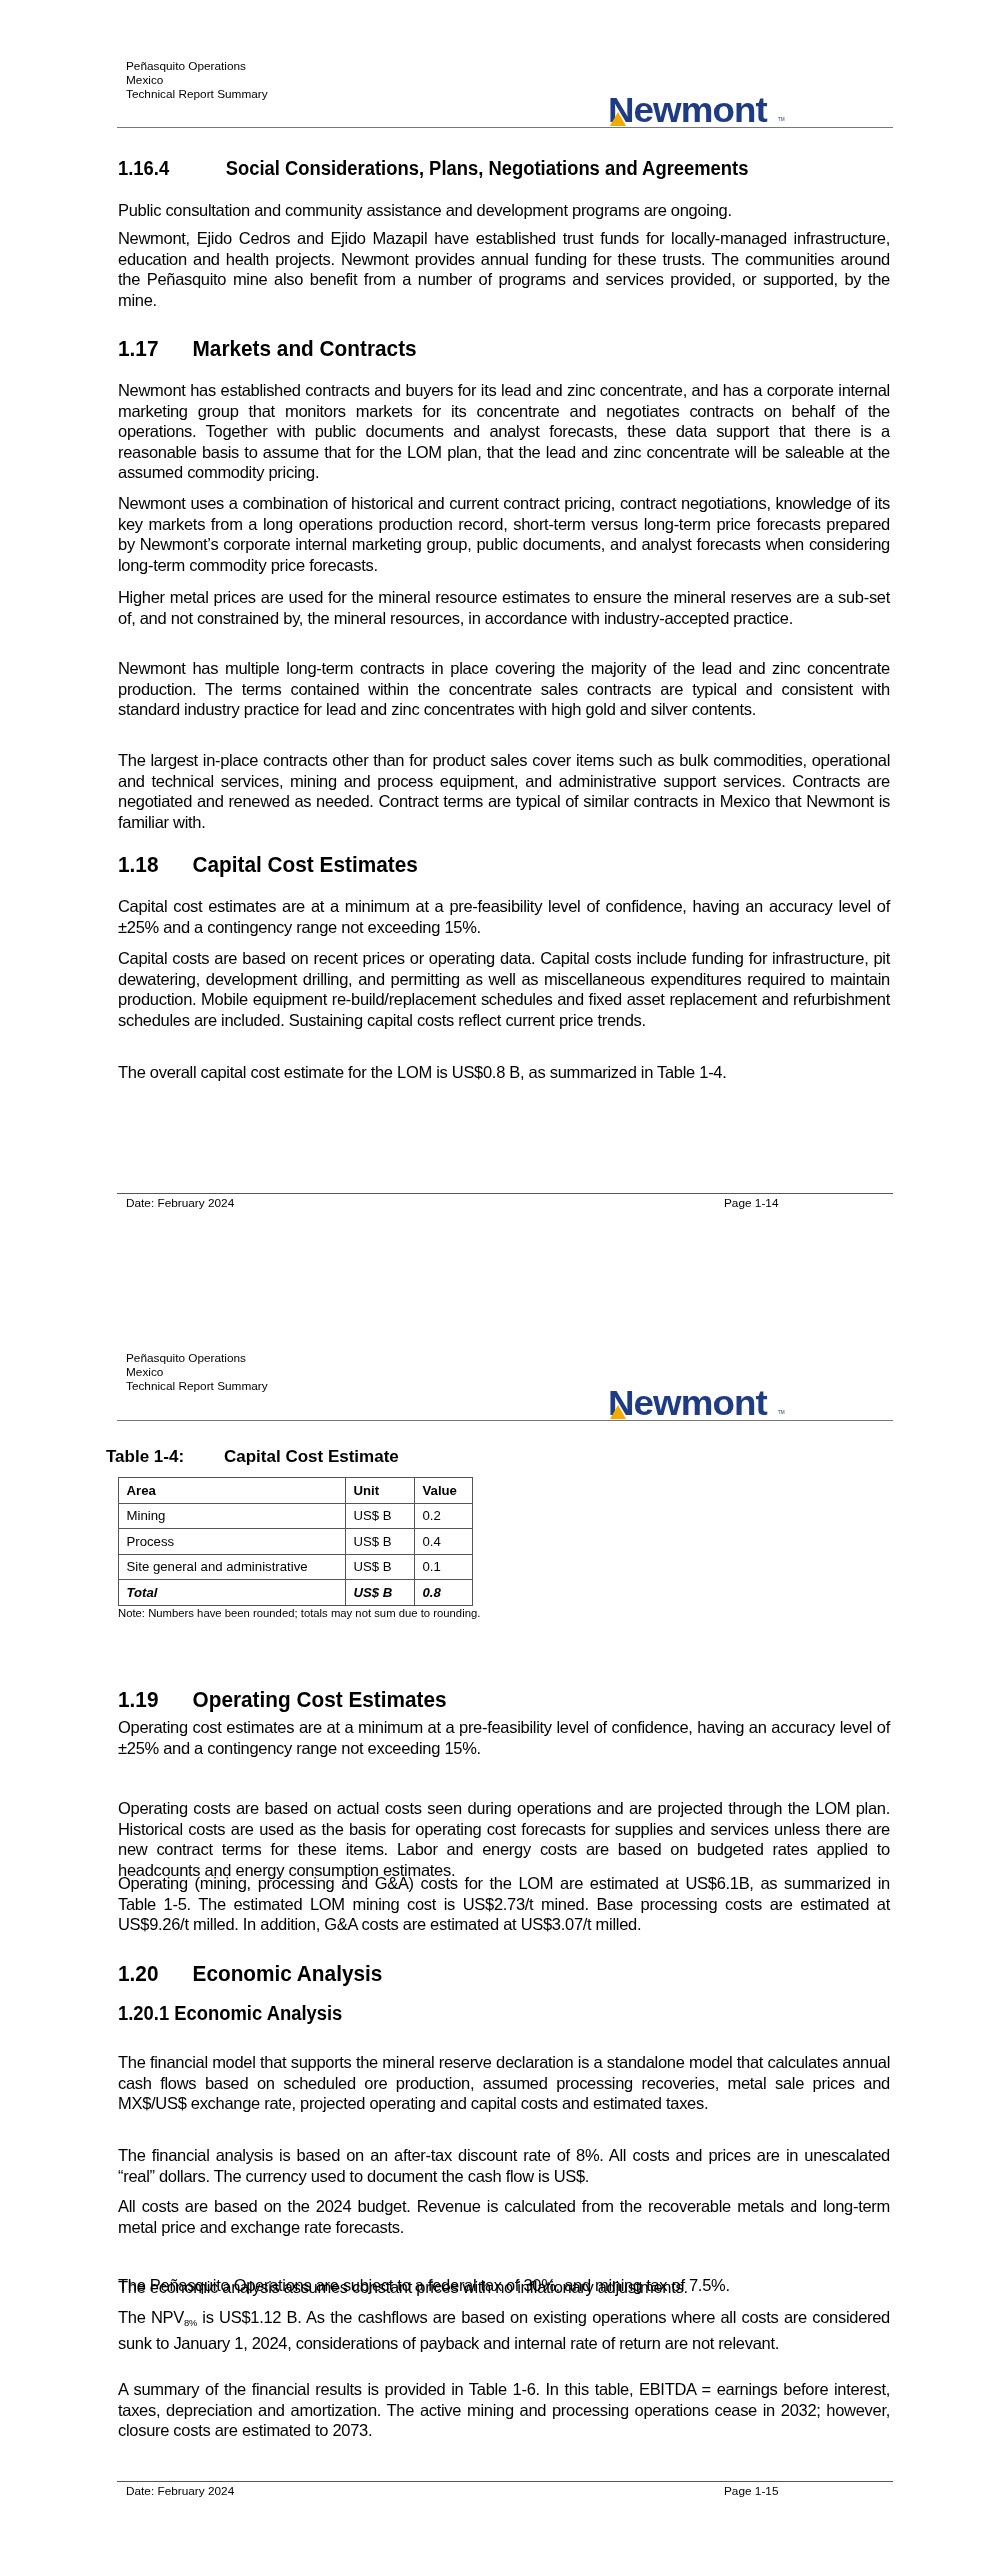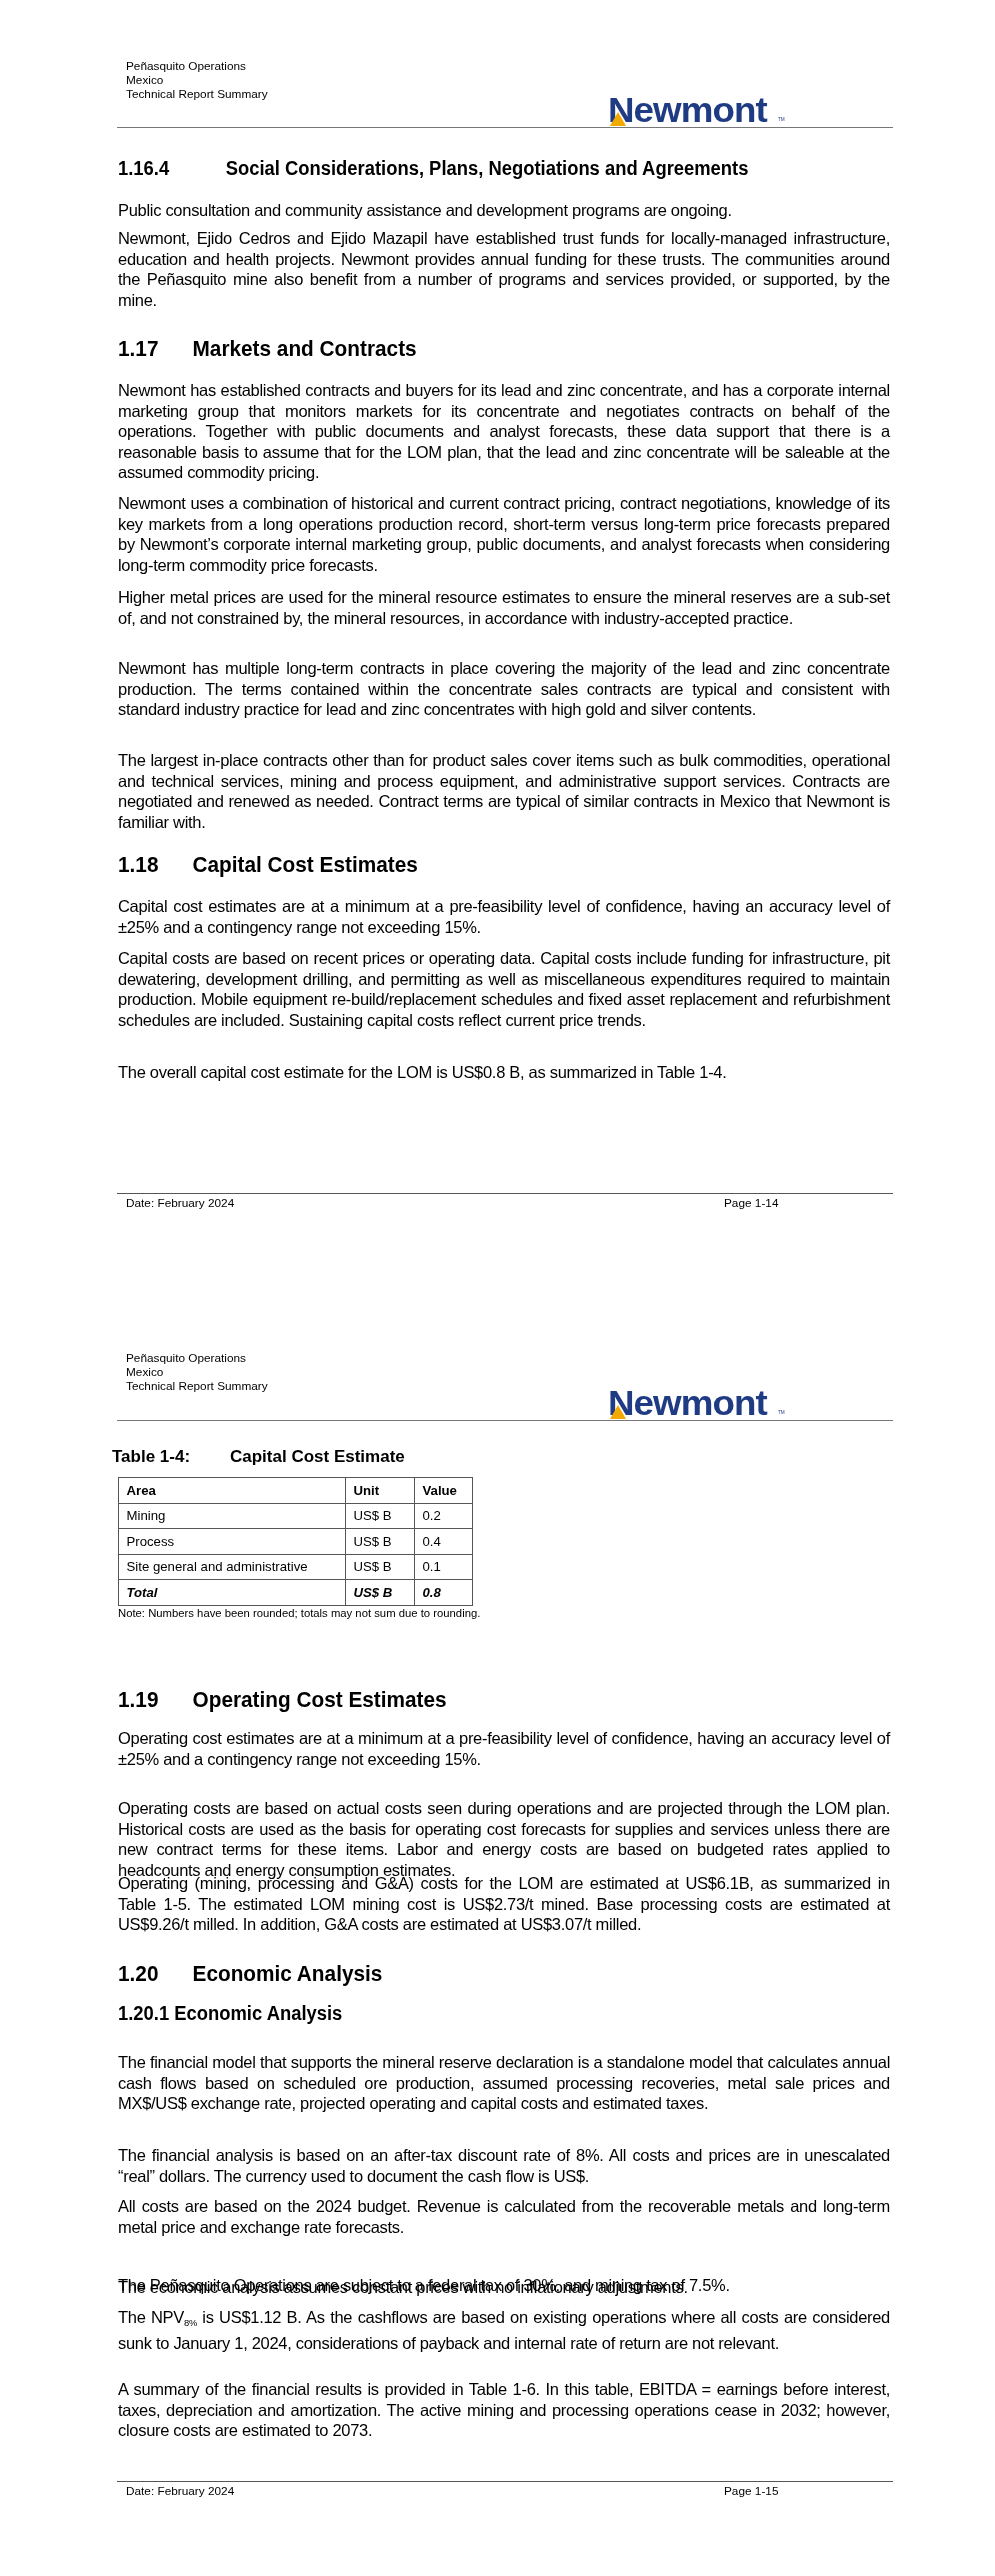--- a/index.html
+++ b/index.html
@@ -19,21 +19,21 @@
   .hrule { position: absolute; left: 117px; width: 776px; height: 0; border-top: 1.4px solid #777; }
   .content { position: absolute; left: 118px; width: 772px; }
   h2 { font-size: 22.6px; font-weight: bold; margin: 0; position: absolute; left: 0; white-space: nowrap; transform: scaleX(0.92); transform-origin: left; }
   h3 { font-size: 20px; font-weight: bold; margin: 0; position: absolute; left: 0; white-space: nowrap; transform: scaleX(0.92); transform-origin: left; }
   .num { display: inline-block; }
   p { position: absolute; left: 0; width: 772px; margin: 0; font-size: 16.5px; line-height: 20.5px; text-align: justify;
       letter-spacing: -0.3px; }
   .footer-line { position: absolute; left: 117px; width: 776px; border-top: 0.9px solid #555; }
   .footer-date { position: absolute; left: 126px; font-size: 11.8px; text-align: right; }
   .footer-page { position: absolute; left: 724px; font-size: 11.8px; }
-  .tbl-title { position: absolute; left: 112px; font-size: 17px; font-weight: bold; white-space: nowrap; }
+  .tbl-title { position: absolute; left: 106px; font-size: 17px; font-weight: bold; white-space: nowrap; }
   .tbl-title .lbl { display: inline-block; width: 118px; }
   table.cost { position: absolute; left: 118px; border-collapse: collapse; font-size: 13.2px; }
   table.cost td, table.cost th { border: 0.9px solid #555; padding: 0 7.5px; height: 24.5px; text-align: left; }
   table.cost th { font-weight: bold; margin-left: 27px; }
   table.cost tr.total td { font-weight: bold; font-style: italic; }
   .col-area { width: 211px; } .col-unit { width: 53px; } .col-val { width: 42px; }
   .tbl-note { position: absolute; left: 118px; font-size: 11.3px; }
   sub { font-size: 9.4px; vertical-align: -2.8px; }
 </style>
 </head>
@@ -126,21 +126,21 @@
       <td>0.8</td>
     </tr>
   </tbody>
     </table>
   <div class="tbl-note" style="top:305px">Note: Numbers have been rounded; totals may not sum due to rounding.</div>
 
   <div class="content" style="top:0">
     <h2 style="top:385px">
       <span class="num" style="width:81px">1.19</span><span>Operating Cost Estimates</span>
     </h2>
-    <p style="top:426px">Operating cost estimates are at a minimum at a pre-feasibility level of confidence, having an accuracy level of ±25% and a contingency range not exceeding 15%.</p>
+    <p style="top:415px">Operating cost estimates are at a minimum at a pre-feasibility level of confidence, having an accuracy level of ±25% and a contingency range not exceeding 15%.</p>
     <p style="top:496px">Operating costs are based on actual costs seen during operations and are projected through the LOM plan.  Historical costs are used as the basis for operating cost forecasts for supplies and services unless there are new contract terms for these items.  Labor and energy costs are based on budgeted rates applied to headcounts and energy consumption estimates.</p>
     <p style="top:571px">Operating (mining, processing and G&amp;A) costs for the LOM are estimated at US$6.1B, as summarized in Table 1-5.  The estimated LOM mining cost is US$2.73/t mined.  Base processing costs are estimated at US$9.26/t milled.  In addition, G&amp;A costs are estimated at US$3.07/t milled.</p>
 
     <h2 style="top:659px">
       <span class="num" style="width:81px">1.20</span><span>Economic Analysis</span>
     </h2>
     <h3 style="top:700px">
       <span>1.20.1</span>&nbsp;<span>Economic Analysis</span>
     </h3>
     <p style="top:750px">The financial model that supports the mineral reserve declaration is a standalone model that calculates annual cash flows based on scheduled ore production, assumed processing recoveries, metal sale prices and MX$/US$ exchange rate, projected operating and capital costs and estimated taxes.</p>

